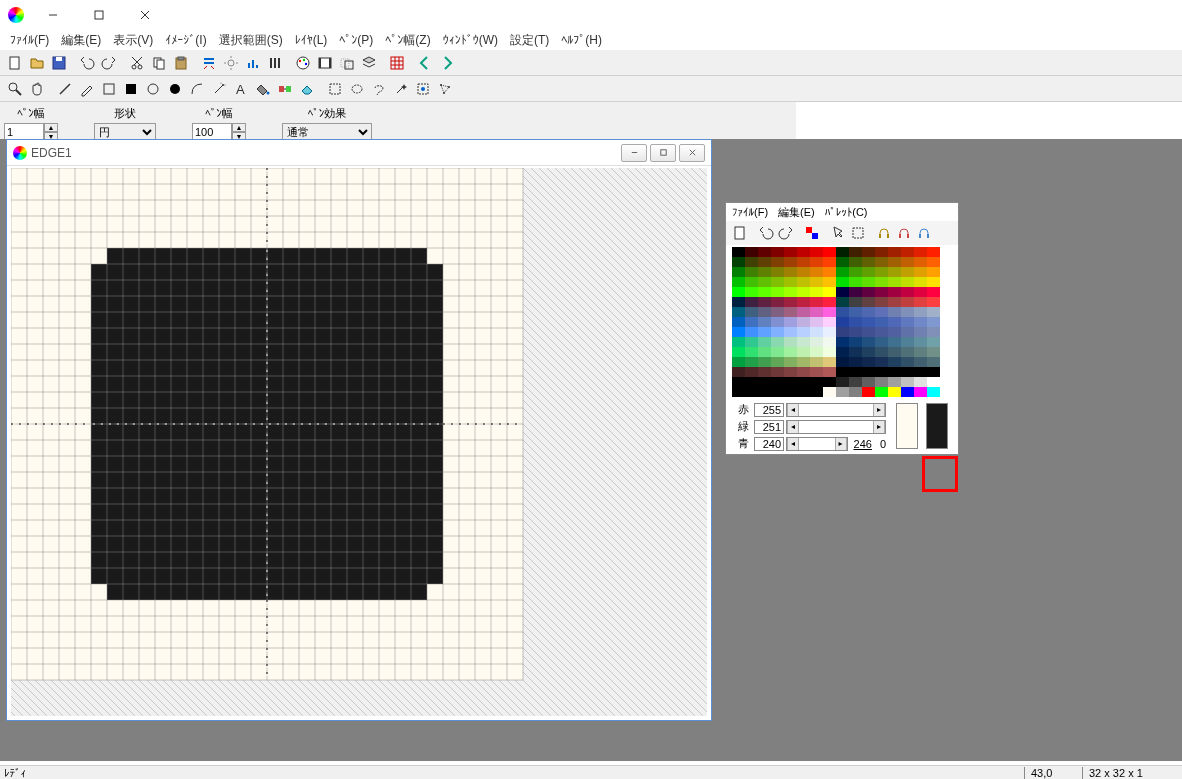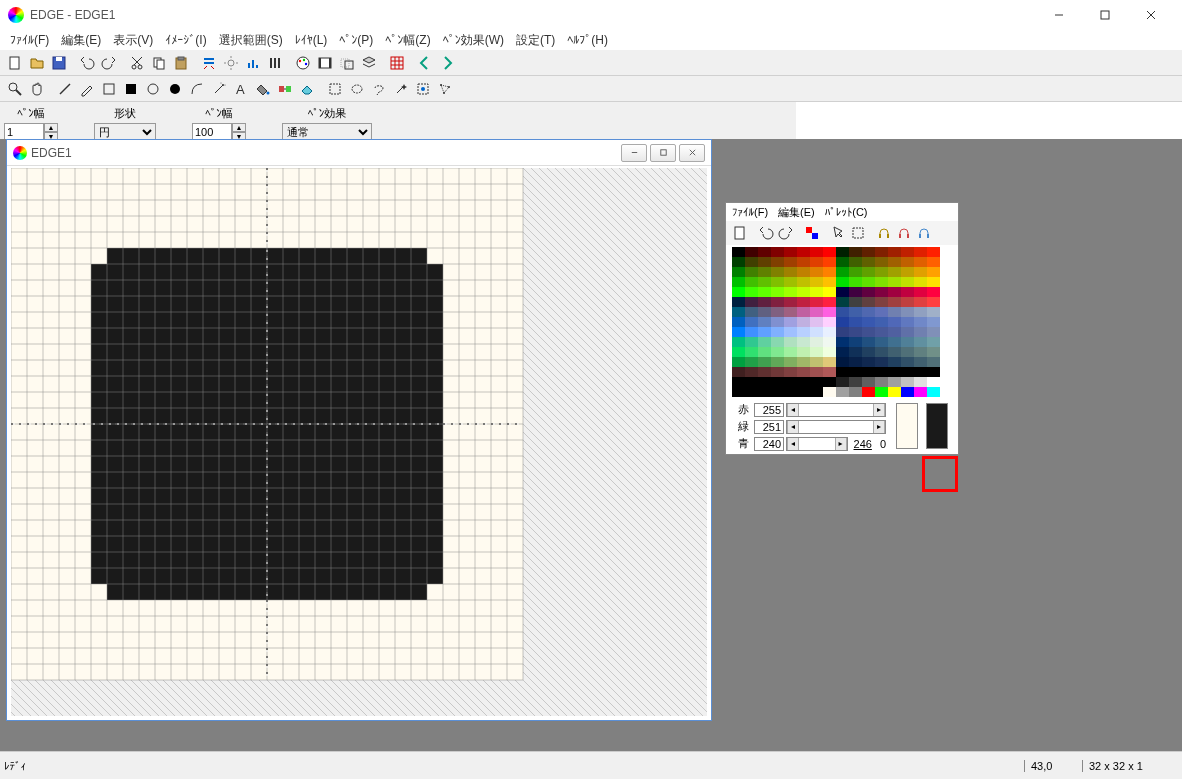--- a/index.html
+++ b/index.html
@@ -59,33 +59,32 @@
 .pcell { width: 13px; height: 10px; }
 .rgb-row { display: flex; align-items: center; padding: 1px 6px; font-size: 11px; gap: 2px; }
 .rgb-row .rlabel { width: 14px; }
 .rgb-row .rval { width: 30px; border: 1px solid #888; height: 14px; font-size: 11px; text-align: right; padding-right: 2px; }
 .slider-track { flex: 1; height: 14px; border: 1px solid #888; position: relative; display: flex; }
 .slider-btn { width: 12px; background: #e8e8e8; border-left: 1px solid #aaa; border-right: 1px solid #aaa; text-align: center; font-size: 8px; line-height: 12px; }
 .swatch-big { width: 22px; height: 46px; border: 1px solid #888; margin: 2px 4px; }
 .swatch-row { display: flex; justify-content: space-between; padding: 0 6px 2px; align-items: flex-start; }
 
 
-.statusbar { position: absolute; bottom: 0; left: 0; right: 0; height: 28px; background: #f0f0f0; border-top: 1px solid #ccc; display: flex; align-items: center; font-size: 11px; }
+.statusbar { position: absolute; bottom: 0; left: 0; right: 0; height: 14px; background: #f0f0f0; border-top: 1px solid #ccc; display: flex; align-items: center; font-size: 11px; }
 .statusbar .sleft { flex: 1; padding-left: 4px; }
 .statusbar .scell { border-left: 1px solid #888; padding: 0 6px; min-width: 58px; }
 
 
 .red-box { position: absolute; border: 3px solid #ff0000; pointer-events: none; }
 </style>
 </head>
 <body>
 
 <div class="titlebar">
   <div class="logo"></div>
-  <div class="title">EDGE - EDGE1</div>
   <div class="win-controls">
     <div class="win-btn">
         <svg viewBox="0 0 10 10">
           <line x1="1" y1="5" x2="9" y2="5" stroke="#333"></line>
         </svg>
       </div>
     <div class="win-btn">
         <svg viewBox="0 0 10 10">
           <rect x="1" y="1" width="8" height="8" fill="none" stroke="#333"></rect>
         </svg>
@@ -101,21 +100,21 @@
 
 <div class="menubar">
   <div class="menu-item">ﾌｧｲﾙ(F)</div>
   <div class="menu-item">編集(E)</div>
   <div class="menu-item">表示(V)</div>
   <div class="menu-item">ｲﾒｰｼﾞ(I)</div>
   <div class="menu-item">選択範囲(S)</div>
   <div class="menu-item">ﾚｲﾔ(L)</div>
   <div class="menu-item">ﾍﾟﾝ(P)</div>
   <div class="menu-item">ﾍﾟﾝ幅(Z)</div>
-  <div class="menu-item">ﾍﾟﾝ効果(W)</div>
+  <div class="menu-item">ｳｨﾝﾄﾞｳ(W)</div>
   <div class="menu-item">設定(T)</div>
   <div class="menu-item">ﾍﾙﾌﾟ(H)</div>
 </div>
 
 <div class="toolbar">
   <div class="tool-btn">
       <svg viewBox="0 0 16 16">
         <rect x="3" y="2" width="9" height="12" fill="#fff" stroke="#333"></rect>
       </svg>
     </div>

